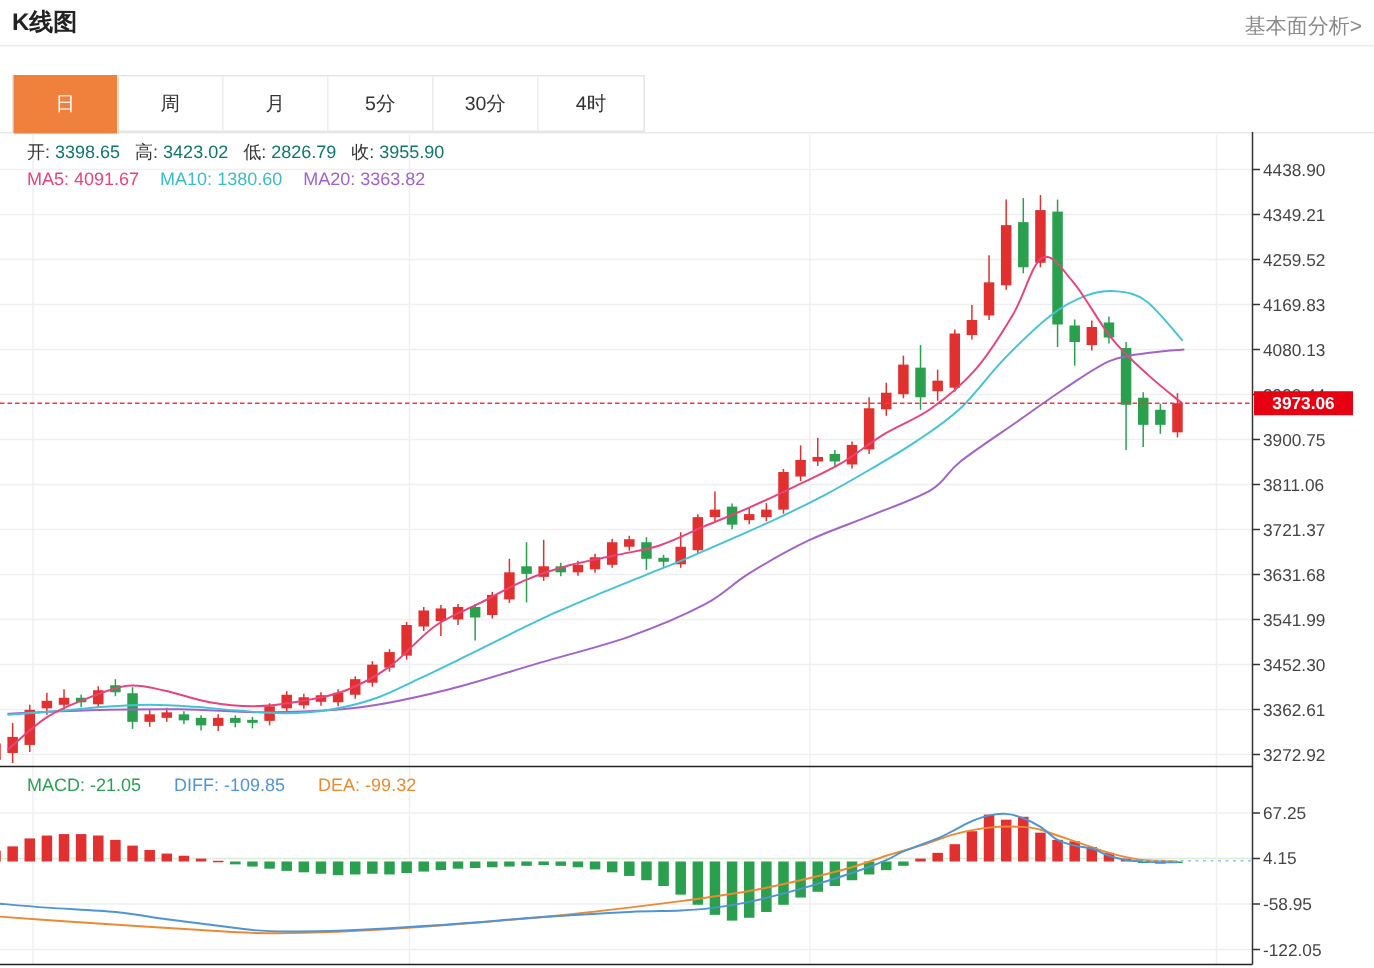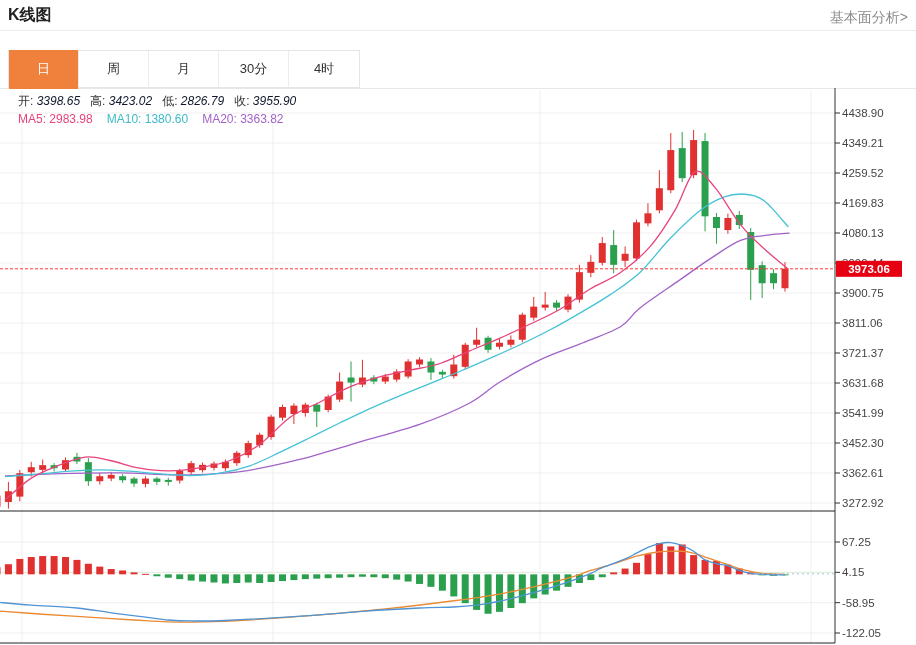--- a/index.html
+++ b/index.html
@@ -17,36 +17,37 @@
   .tabline{position:absolute;left:0;top:88px;width:916px;height:1px;background:#e8e8e8;}
   svg{position:absolute;left:0;top:0;}
   .textrow{position:absolute;font-size:12px;white-space:nowrap;z-index:5;}
   #ohlc-row{left:18px;top:93px;}
   #ma-row{left:18px;top:112px;}
   #macd-row{left:18px;top:516px;}
   .grp{margin-right:10px;}
   #ma-row .grp{margin-right:14px;}
   #macd-row .grp{margin-right:22px;}
   .lbl{color:#333;}
-  .red{color:#0f172a;font-style:italic;}
+  .red{color:#0f766e;}
   .ma5{color:#e8437c;} .ma10{color:#3bbcc8;} .ma20{color:#a263c8;}
   .macd{color:#28a052;} .diff{color:#4f94d4;} .dea{color:#ea8a33;}
 </style>
 </head>
 <body>
 
 <div class="page">
   <div class="title">K线图</div>
   <div class="fa-link">基本面分析&gt;</div>
   <div class="hr"></div>
 
   <div class="tabbar" id="tabbar">
       <div class="tab active">日</div>
       <div class="tab">周</div>
       <div class="tab">月</div>
+      <div class="tab">5分</div>
       <div class="tab">30分</div>
       <div class="tab">4时</div>
     </div>
   <div class="tabline"></div>
 
   <svg id="chart-svg" width="916" height="645" viewBox="0 0 916 645">
       <g>
         <line x1="0" y1="113" x2="835" y2="113" stroke="#efefef"></line>
         <line x1="0" y1="143" x2="835" y2="143" stroke="#efefef"></line>
         <line x1="0" y1="173" x2="835" y2="173" stroke="#efefef"></line>
@@ -472,14 +473,15 @@
         <line x1="835" y1="633" x2="840" y2="633" stroke="#333333"></line>
         <text x="842" y="637" font-size="11.5" fill="#444">-122.05</text>
       </g>
       <g>
         <rect x="836" y="260.81536561519056" width="66" height="16" fill="#e60012"></rect>
         <text x="869" y="272.81536561519056" font-size="11.5" fill="#fff" font-weight="bold" text-anchor="middle">3973.06</text>
       </g>
     </svg>
 
   <div class="textrow" id="ohlc-row"><span class="grp"><span class="lbl">开: </span><span class="red">3398.65</span></span><span class="grp"><span class="lbl">高: </span><span class="red">3423.02</span></span><span class="grp"><span class="lbl">低: </span><span class="red">2826.79</span></span><span class="grp"><span class="lbl">收: </span><span class="red">3955.90</span></span></div>
-  <div class="textrow" id="ma-row"><span class="grp ma5"><span class="">MA5: </span><span class="">2983.98</span></span><span class="grp ma10"><span class="">MA10: </span><span class="">1380.60</span></span><span class="grp ma20"><span class="">MA20: </span><span class="">3363.82</span></span></div>
+  <div class="textrow" id="ma-row"><span class="grp ma5"><span class="">MA5: </span><span class="">4091.67</span></span><span class="grp ma10"><span class="">MA10: </span><span class="">1380.60</span></span><span class="grp ma20"><span class="">MA20: </span><span class="">3363.82</span></span></div>
+  <div class="textrow" id="macd-row"><span class="grp macd"><span class="">MACD: </span><span class="">-21.05</span></span><span class="grp diff"><span class="">DIFF: </span><span class="">-109.85</span></span><span class="grp dea"><span class="">DEA: </span><span class="">-99.32</span></span></div>
 </div>
 
 </body></html>

